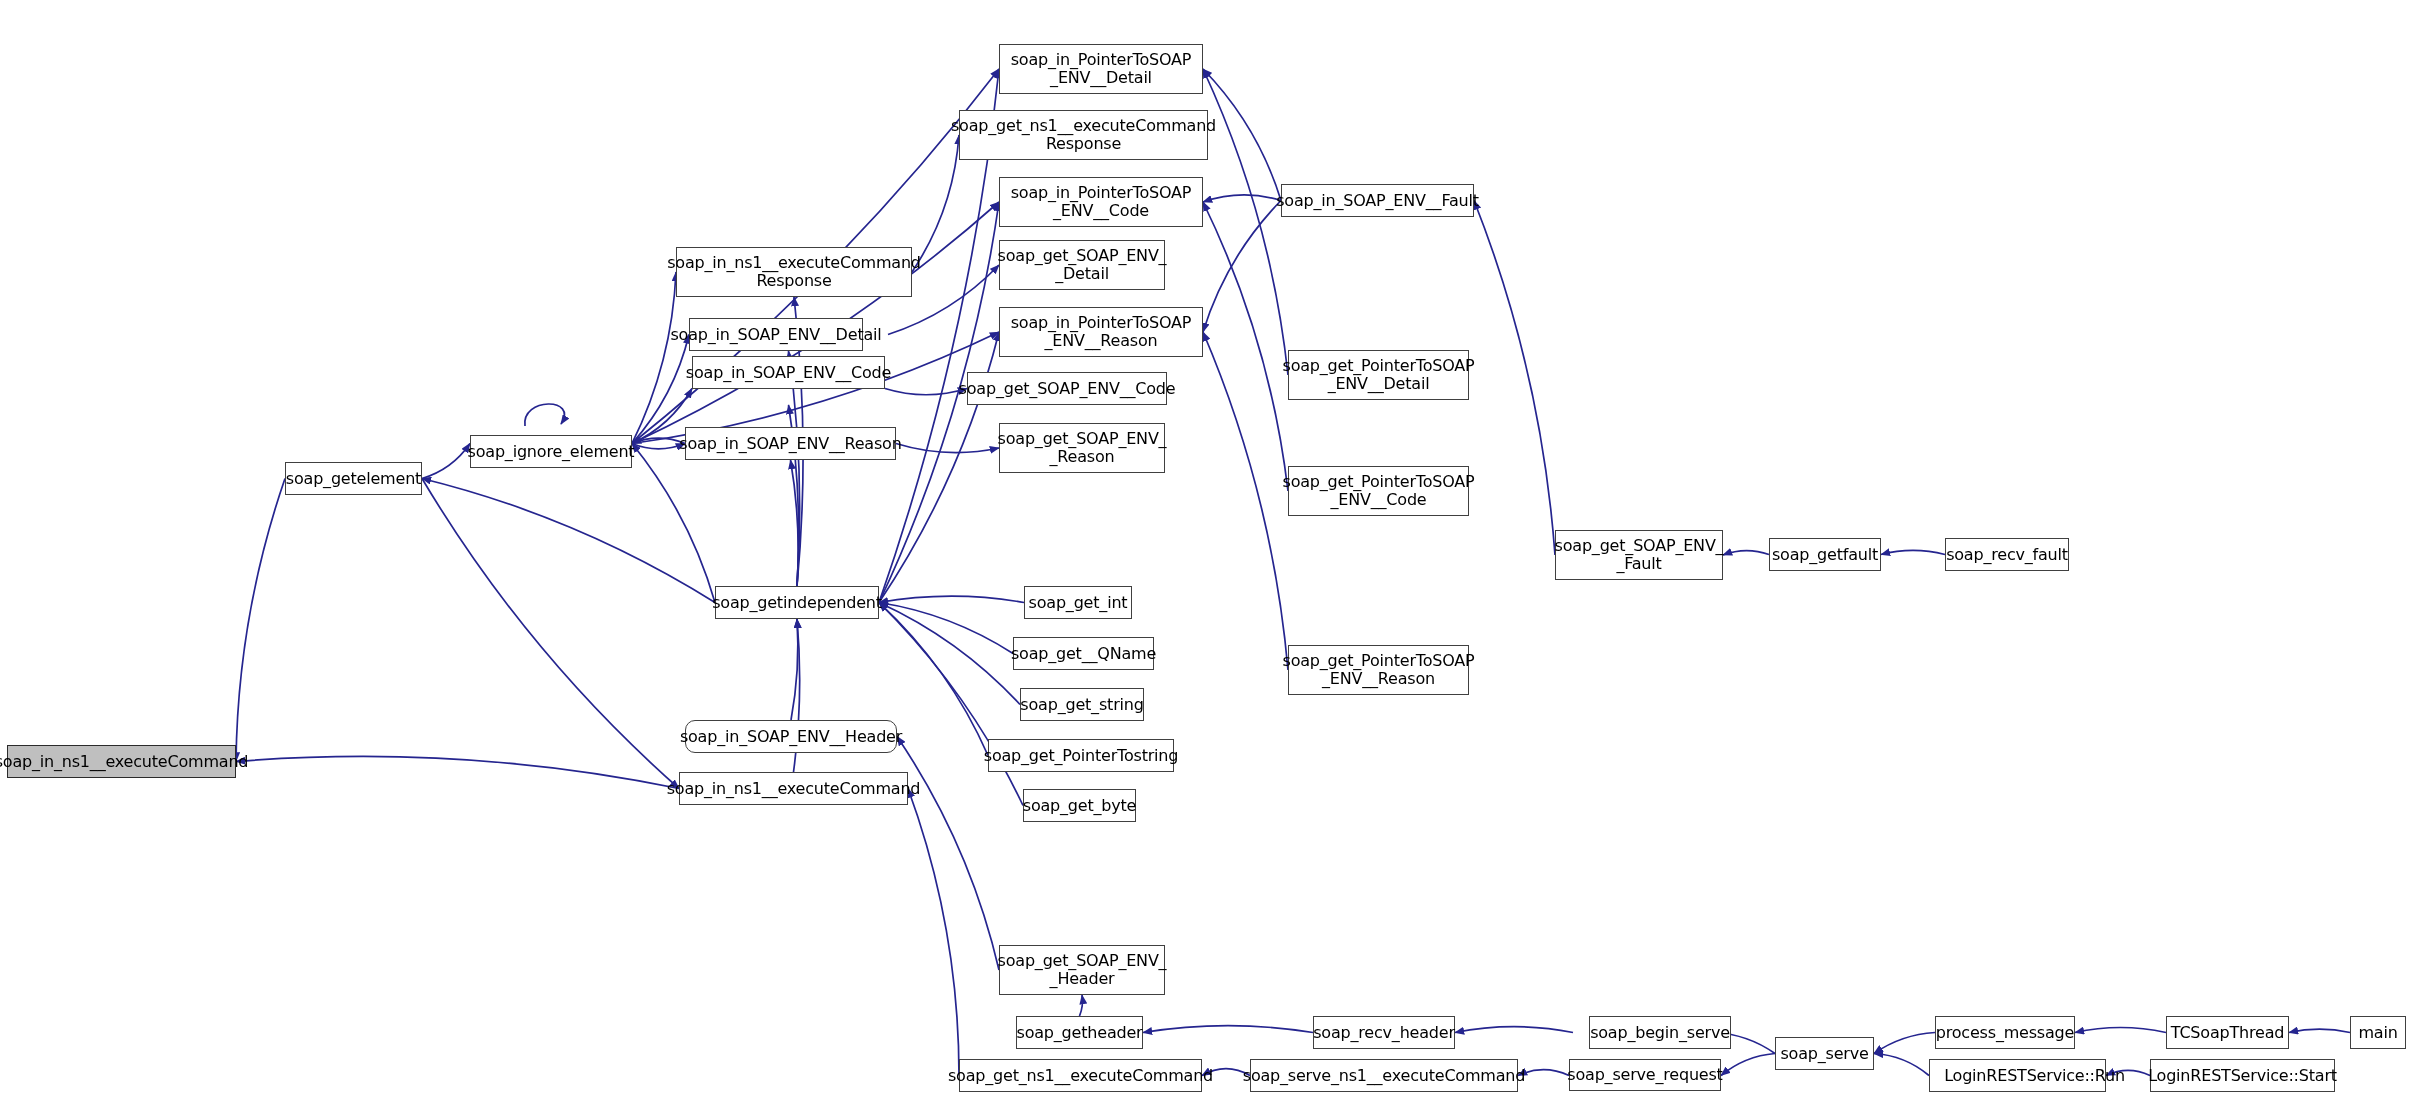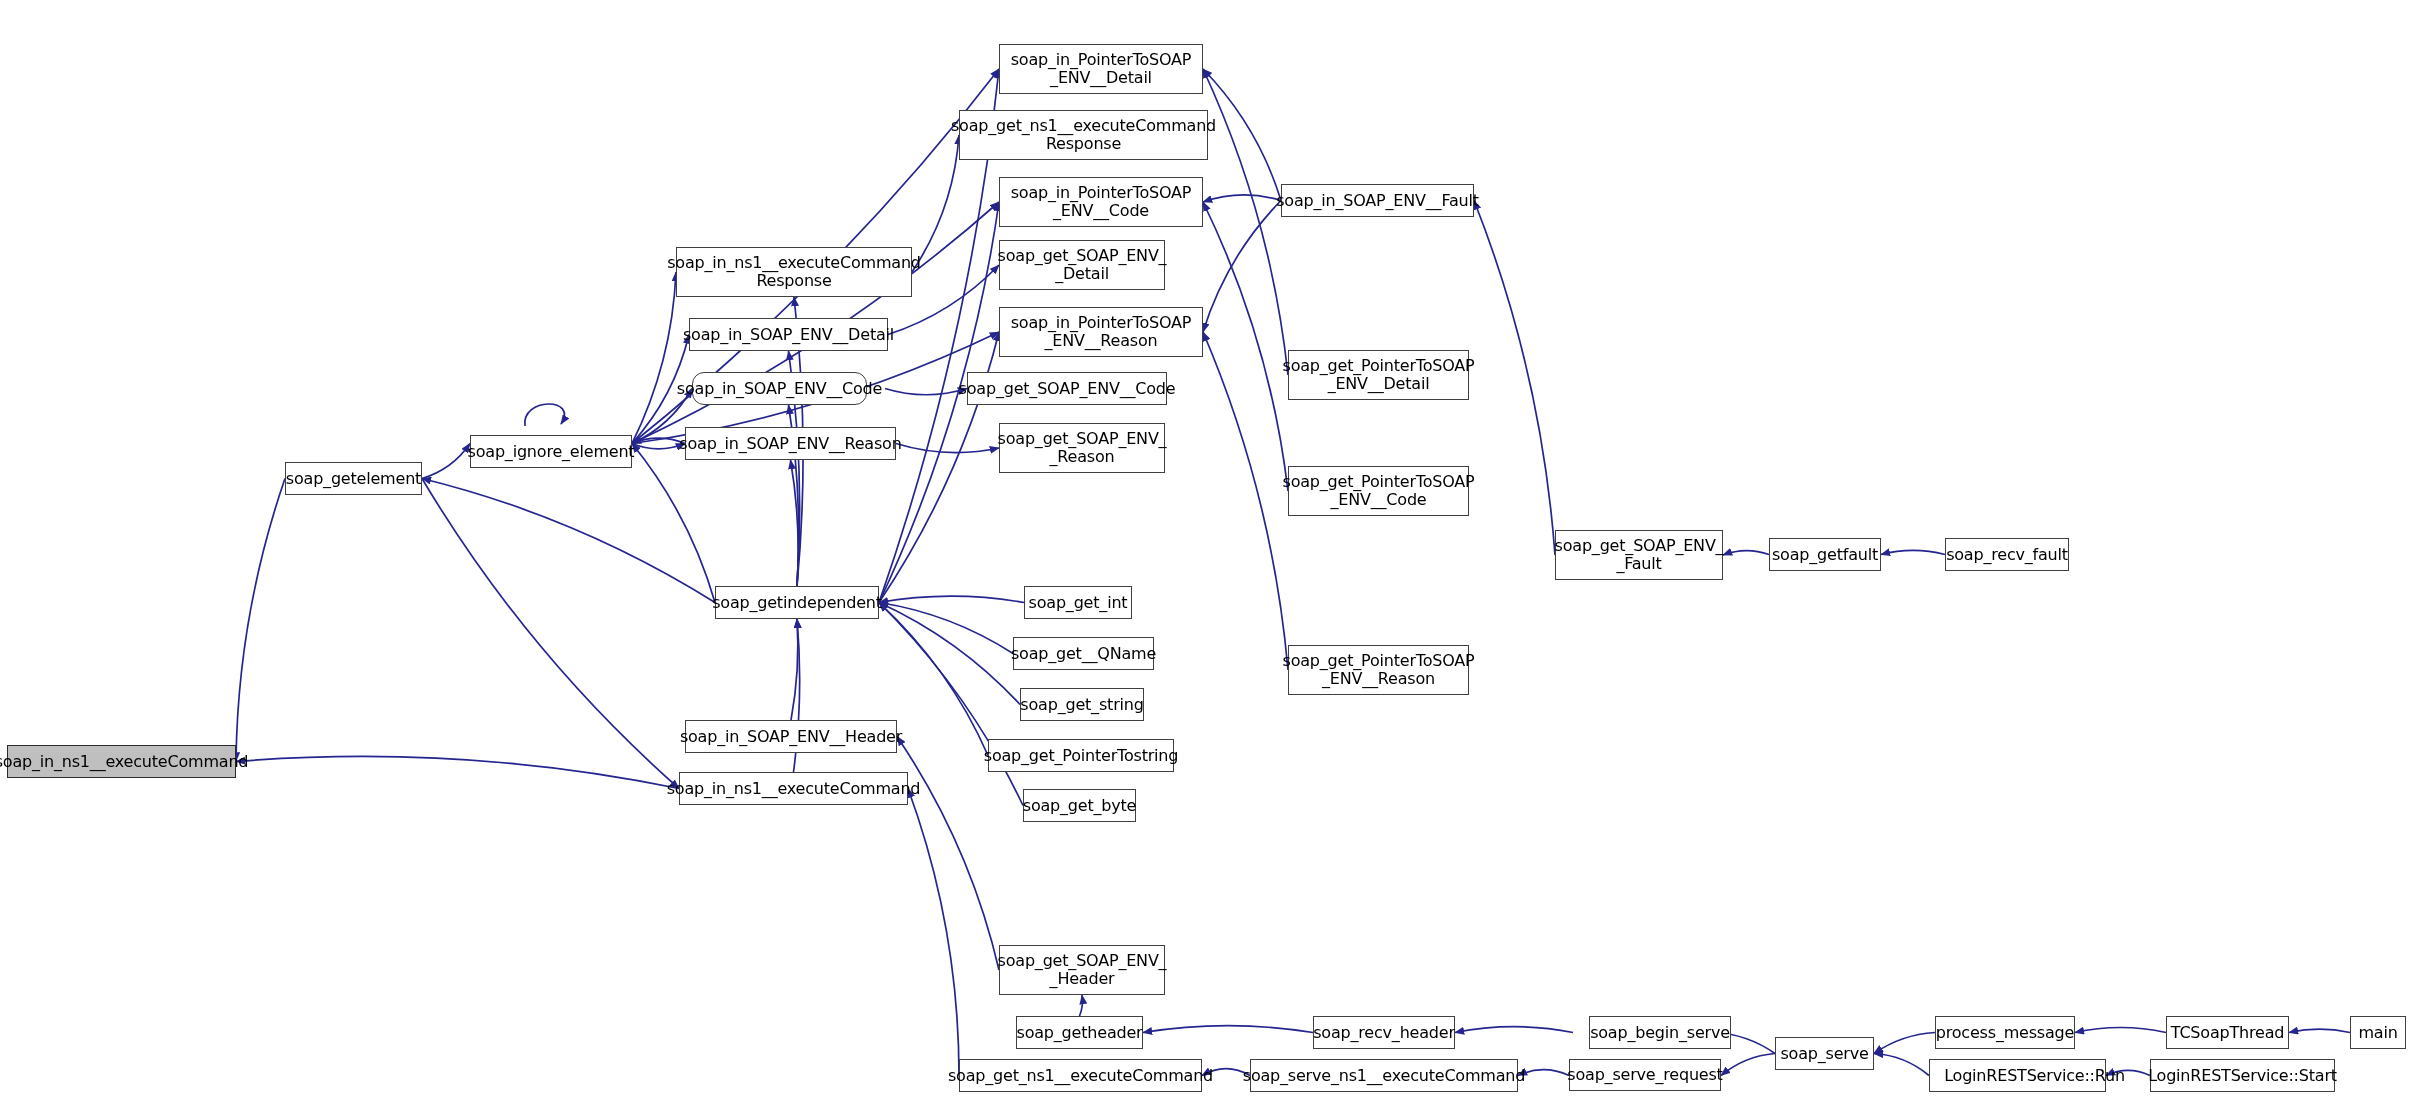--- a/index.html
+++ b/index.html
@@ -87,44 +87,44 @@
 Response</div>
       <div class="node" style="left: 999px; top: 177px; width: 204px; height: 50px;">soap_in_PointerToSOAP
 _ENV__Code</div>
       <div class="node" style="left: 1281px; top: 184px; width: 193px; height: 33px;">soap_in_SOAP_ENV__Fault</div>
       <div class="node" style="left: 999px; top: 240px; width: 166px; height: 50px;">soap_get_SOAP_ENV_
 _Detail</div>
       <div class="node" style="left: 676px; top: 247px; width: 236px; height: 50px;">soap_in_ns1__executeCommand
 Response</div>
       <div class="node" style="left: 999px; top: 307px; width: 204px; height: 50px;">soap_in_PointerToSOAP
 _ENV__Reason</div>
-      <div class="node" style="left: 689px; top: 318px; width: 199px; height: 33px;">soap_in_SOAP_ENV__Detail</div>
+      <div class="node" style="left: 689px; top: 318px; width: 174px; height: 33px;">soap_in_SOAP_ENV__Detail</div>
       <div class="node" style="left: 1288px; top: 350px; width: 181px; height: 50px;">soap_get_PointerToSOAP
 _ENV__Detail</div>
-      <div class="node" style="left: 692px; top: 372px; width: 175px; height: 33px; border-radius: 12px;">soap_in_SOAP_ENV__Code</div>
+      <div class="node" style="left: 692px; top: 356px; width: 193px; height: 33px;">soap_in_SOAP_ENV__Code</div>
       <div class="node" style="left: 967px; top: 372px; width: 200px; height: 33px;">soap_get_SOAP_ENV__Code</div>
       <div class="node" style="left: 470px; top: 427px; width: 162px; height: 33px; margin-top: 8px;">soap_ignore_element</div>
       <div class="node" style="left: 685px; top: 427px; width: 211px; height: 33px;">soap_in_SOAP_ENV__Reason</div>
       <div class="node" style="left: 999px; top: 423px; width: 166px; height: 50px;">soap_get_SOAP_ENV_
 _Reason</div>
       <div class="node" style="left: 1288px; top: 466px; width: 181px; height: 50px;">soap_get_PointerToSOAP
 _ENV__Code</div>
       <div class="node" style="left: 285px; top: 462px; width: 137px; height: 33px;">soap_getelement</div>
       <div class="node" style="left: 1555px; top: 530px; width: 168px; height: 50px;">soap_get_SOAP_ENV_
 _Fault</div>
       <div class="node" style="left: 1769px; top: 538px; width: 112px; height: 33px;">soap_getfault</div>
       <div class="node" style="left: 1945px; top: 538px; width: 124px; height: 33px;">soap_recv_fault</div>
       <div class="node" style="left: 715px; top: 586px; width: 164px; height: 33px;">soap_getindependent</div>
       <div class="node" style="left: 1024px; top: 586px; width: 108px; height: 33px;">soap_get_int</div>
       <div class="node" style="left: 1013px; top: 637px; width: 141px; height: 33px;">soap_get__QName</div>
       <div class="node" style="left: 1288px; top: 645px; width: 181px; height: 50px;">soap_get_PointerToSOAP
 _ENV__Reason</div>
       <div class="node" style="left: 1020px; top: 688px; width: 124px; height: 33px;">soap_get_string</div>
       <div class="node" style="left: 988px; top: 739px; width: 186px; height: 33px;">soap_get_PointerTostring</div>
-      <div class="node" style="left: 685px; top: 720px; width: 212px; height: 33px;">soap_in_SOAP_ENV__Header</div>
+      <div class="node" style="left: 685px; top: 720px; width: 212px; height: 33px; border-radius: 10px;">soap_in_SOAP_ENV__Header</div>
       <div class="node" style="left: 1023px; top: 789px; width: 113px; height: 33px;">soap_get_byte</div>
       <div class="node" style="left: 679px; top: 772px; width: 229px; height: 33px;">soap_in_ns1__executeCommand</div>
       <div class="node hl" style="left: 7px; top: 745px; width: 229px; height: 33px;">soap_in_ns1__executeCommand</div>
       <div class="node" style="left: 999px; top: 945px; width: 166px; height: 50px;">soap_get_SOAP_ENV_
 _Header</div>
       <div class="node" style="left: 1016px; top: 1016px; width: 127px; height: 33px;">soap_getheader</div>
       <div class="node" style="left: 1313px; top: 1016px; width: 142px; height: 33px;">soap_recv_header</div>
       <div class="node" style="left: 1573px; top: 1016px; width: 142px; height: 33px; margin-left: 16px;">soap_begin_serve</div>
       <div class="node" style="left: 1775px; top: 1037px; width: 99px; height: 33px;">soap_serve</div>
       <div class="node" style="left: 1935px; top: 1016px; width: 140px; height: 33px;">process_message</div>

